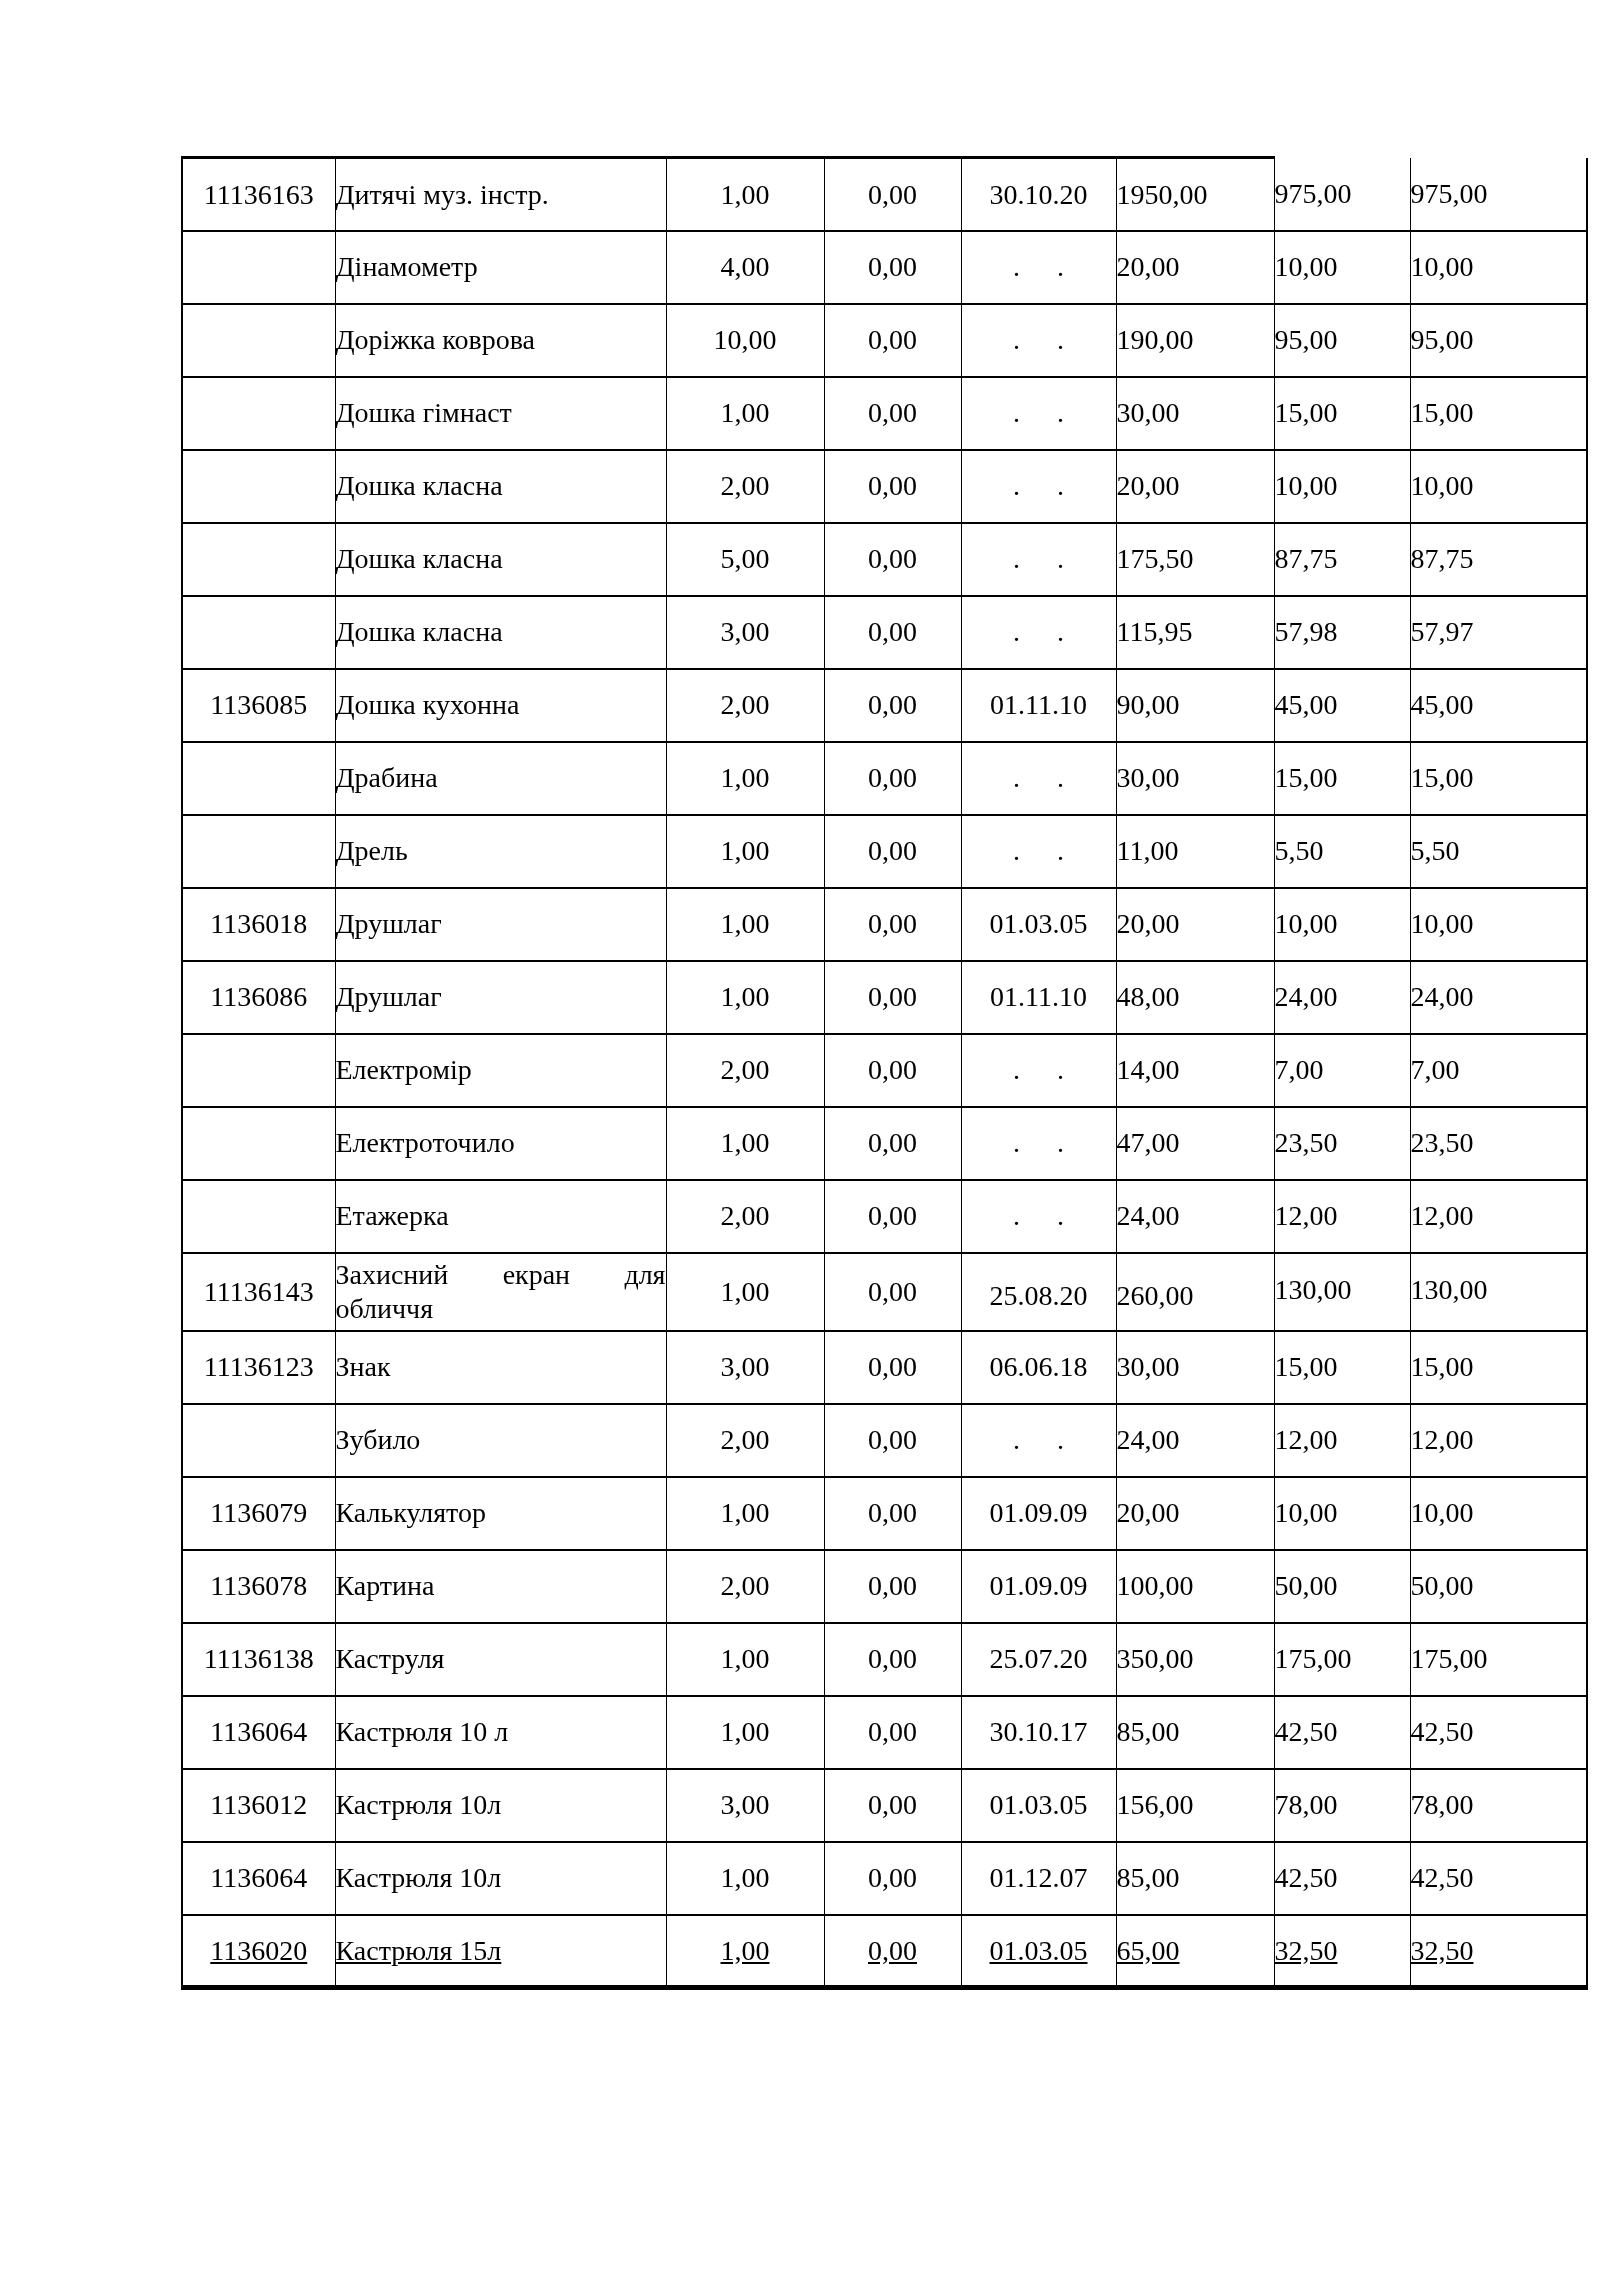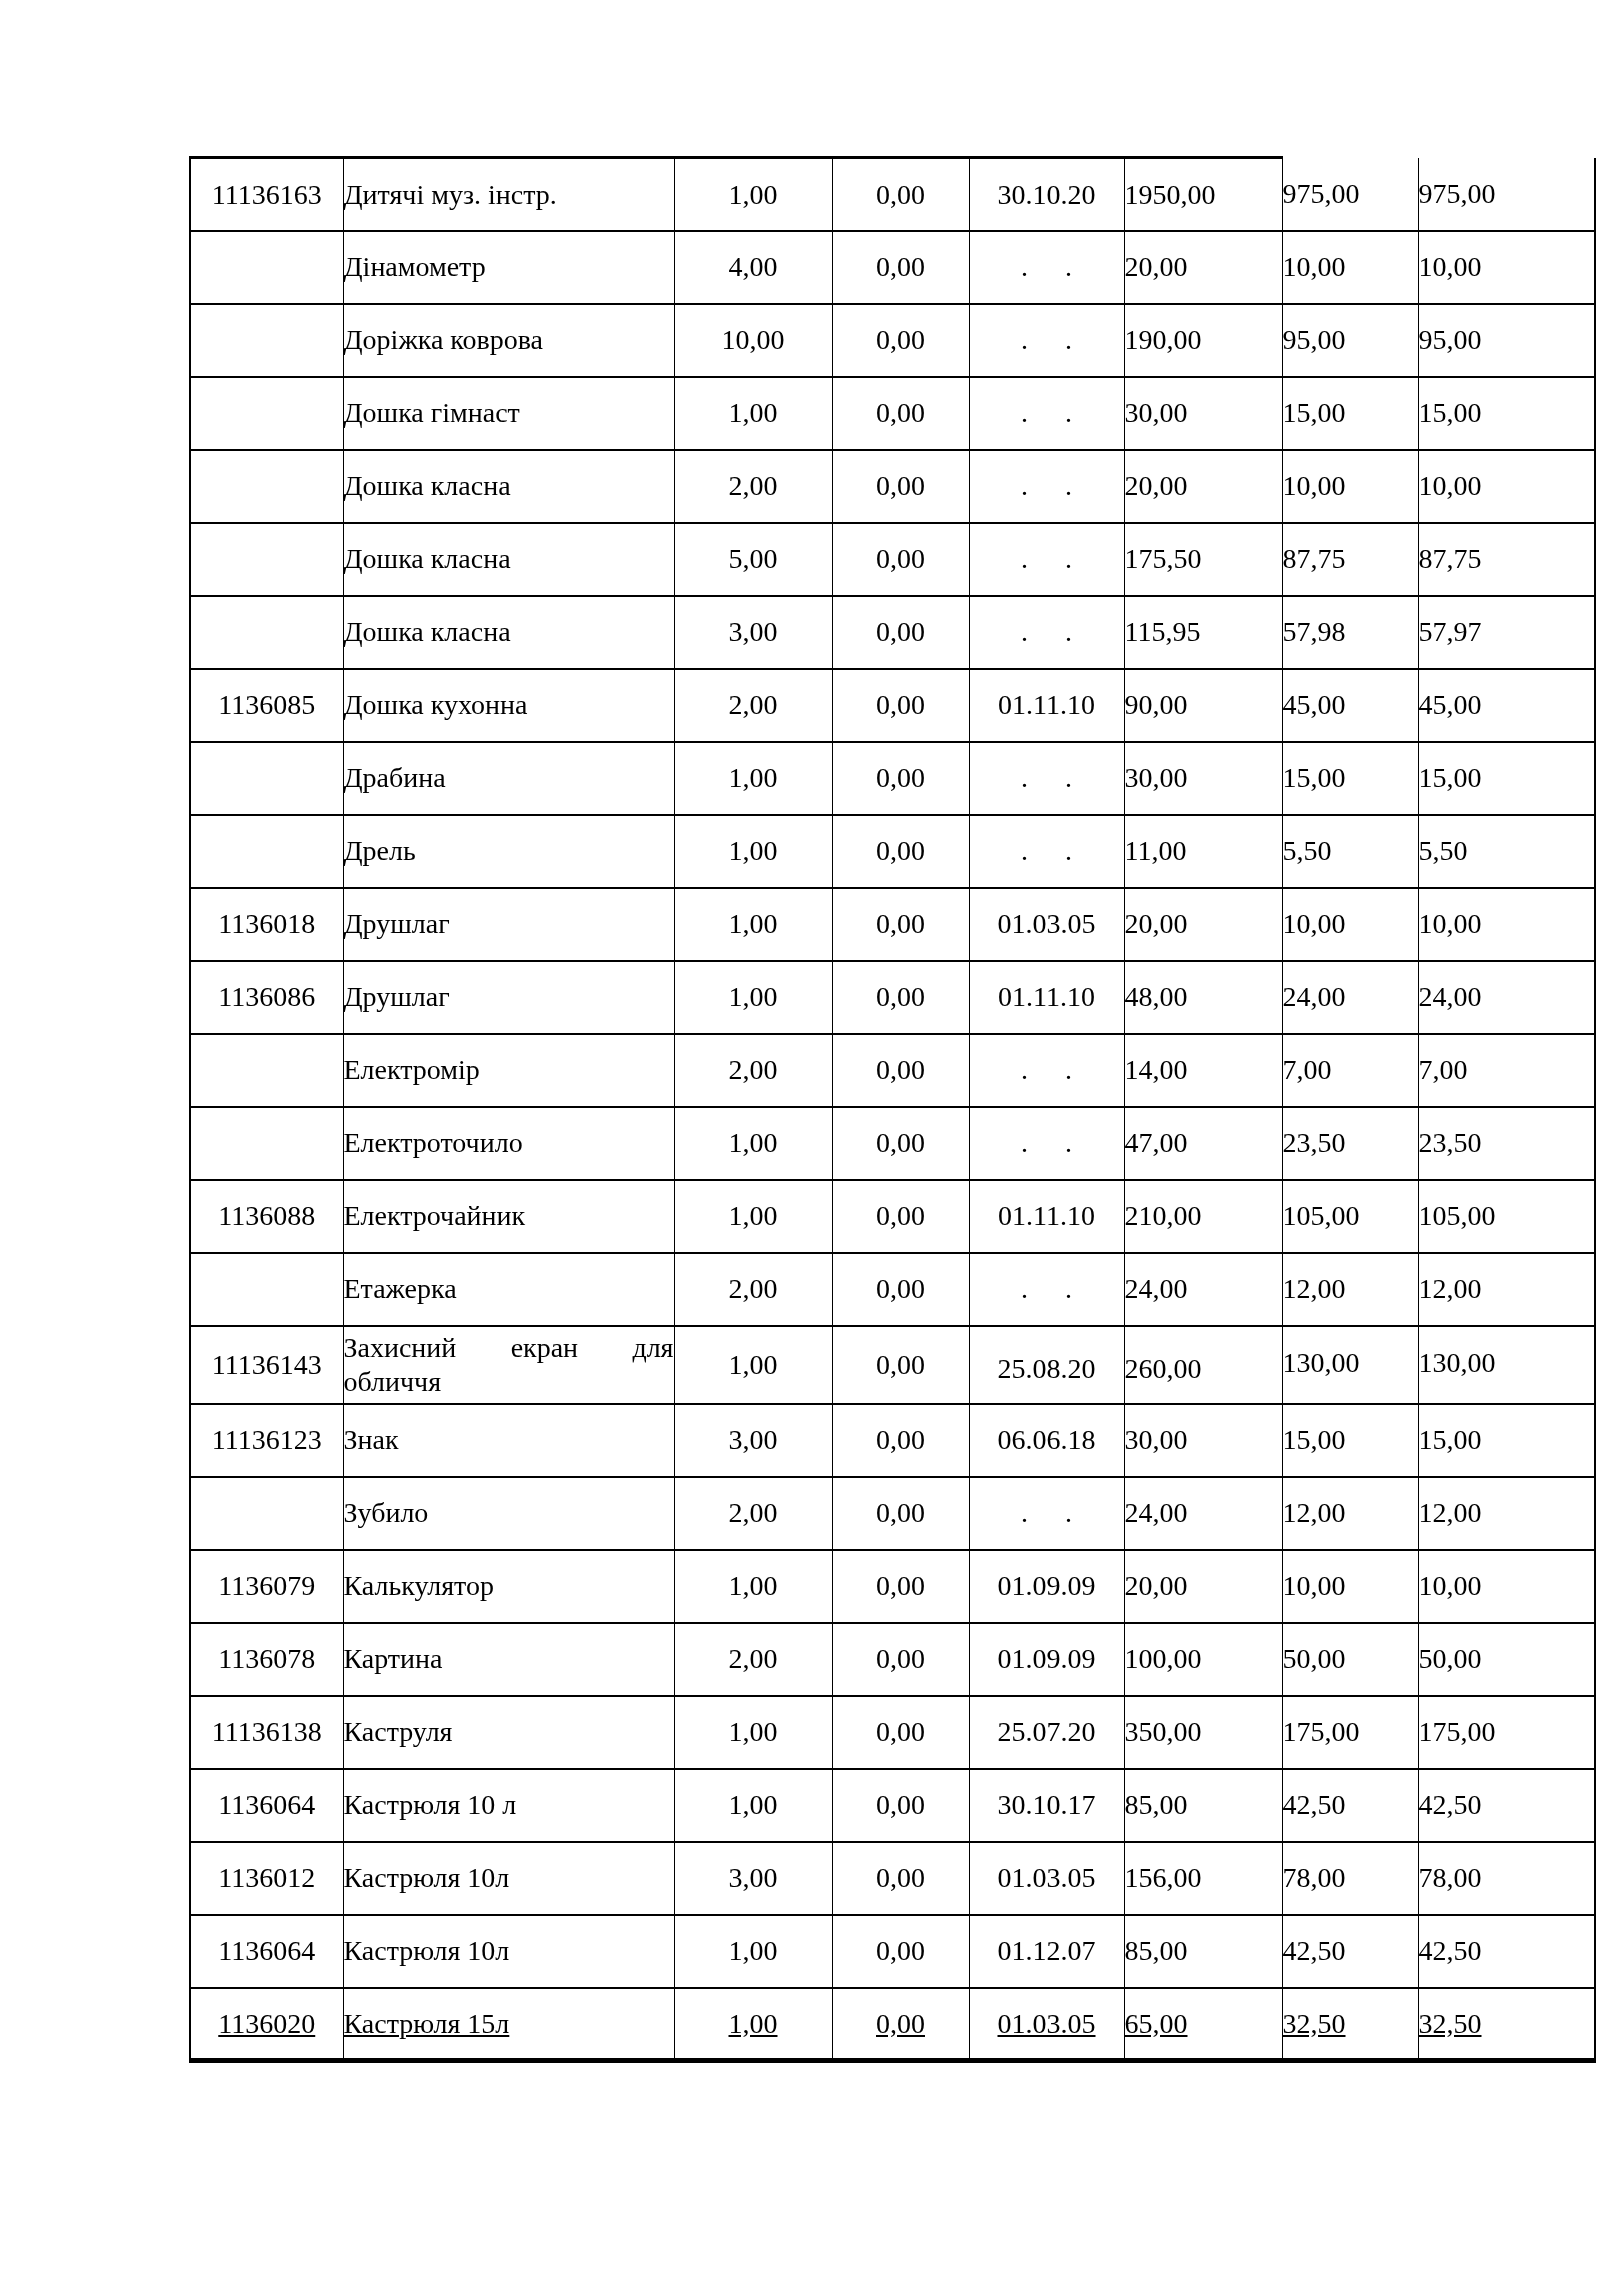--- a/index.html
+++ b/index.html
@@ -5,21 +5,21 @@
   html, body { margin: 0; padding: 0; }
   body {
     width: 1623px; height: 2295px;
     background: #ffffff;
     position: relative;
     font-family: "Liberation Serif", serif;
     color: #000000;
   }
   .inventory-table {
     position: absolute;
-    left: 189px; top: 156px;
+    left: 181px; top: 156px;
     width: 1403px;
     border-collapse: collapse;
     table-layout: fixed;
     padding-left: 44px;
   }
   .inventory-table td {
     border-left: 1.3px solid #000;
     border-right: 1.3px solid #000;
     border-top: 2.6px solid #000;
     border-bottom: 2.6px solid #000;
@@ -204,30 +204,20 @@
         <td class="col-code"></td>
         <td class="col-name">Електроточило</td>
         <td class="col-qty">1,00</td>
         <td class="col-zero">0,00</td>
         <td class="col-date date-empty">. .</td>
         <td class="col-sum">47,00</td>
         <td class="col-half">23,50</td>
         <td class="col-half">23,50</td>
       </tr>
       <tr>
-        <td class="col-code">1136088</td>
-        <td class="col-name">Електрочайник</td>
-        <td class="col-qty">1,00</td>
-        <td class="col-zero">0,00</td>
-        <td class="col-date">01.11.10</td>
-        <td class="col-sum">210,00</td>
-        <td class="col-half">105,00</td>
-        <td class="col-half">105,00</td>
-      </tr>
-      <tr>
         <td class="col-code"></td>
         <td class="col-name">Етажерка</td>
         <td class="col-qty">2,00</td>
         <td class="col-zero">0,00</td>
         <td class="col-date date-empty">. .</td>
         <td class="col-sum">24,00</td>
         <td class="col-half">12,00</td>
         <td class="col-half">12,00</td>
       </tr>
       <tr class="tall-row">

